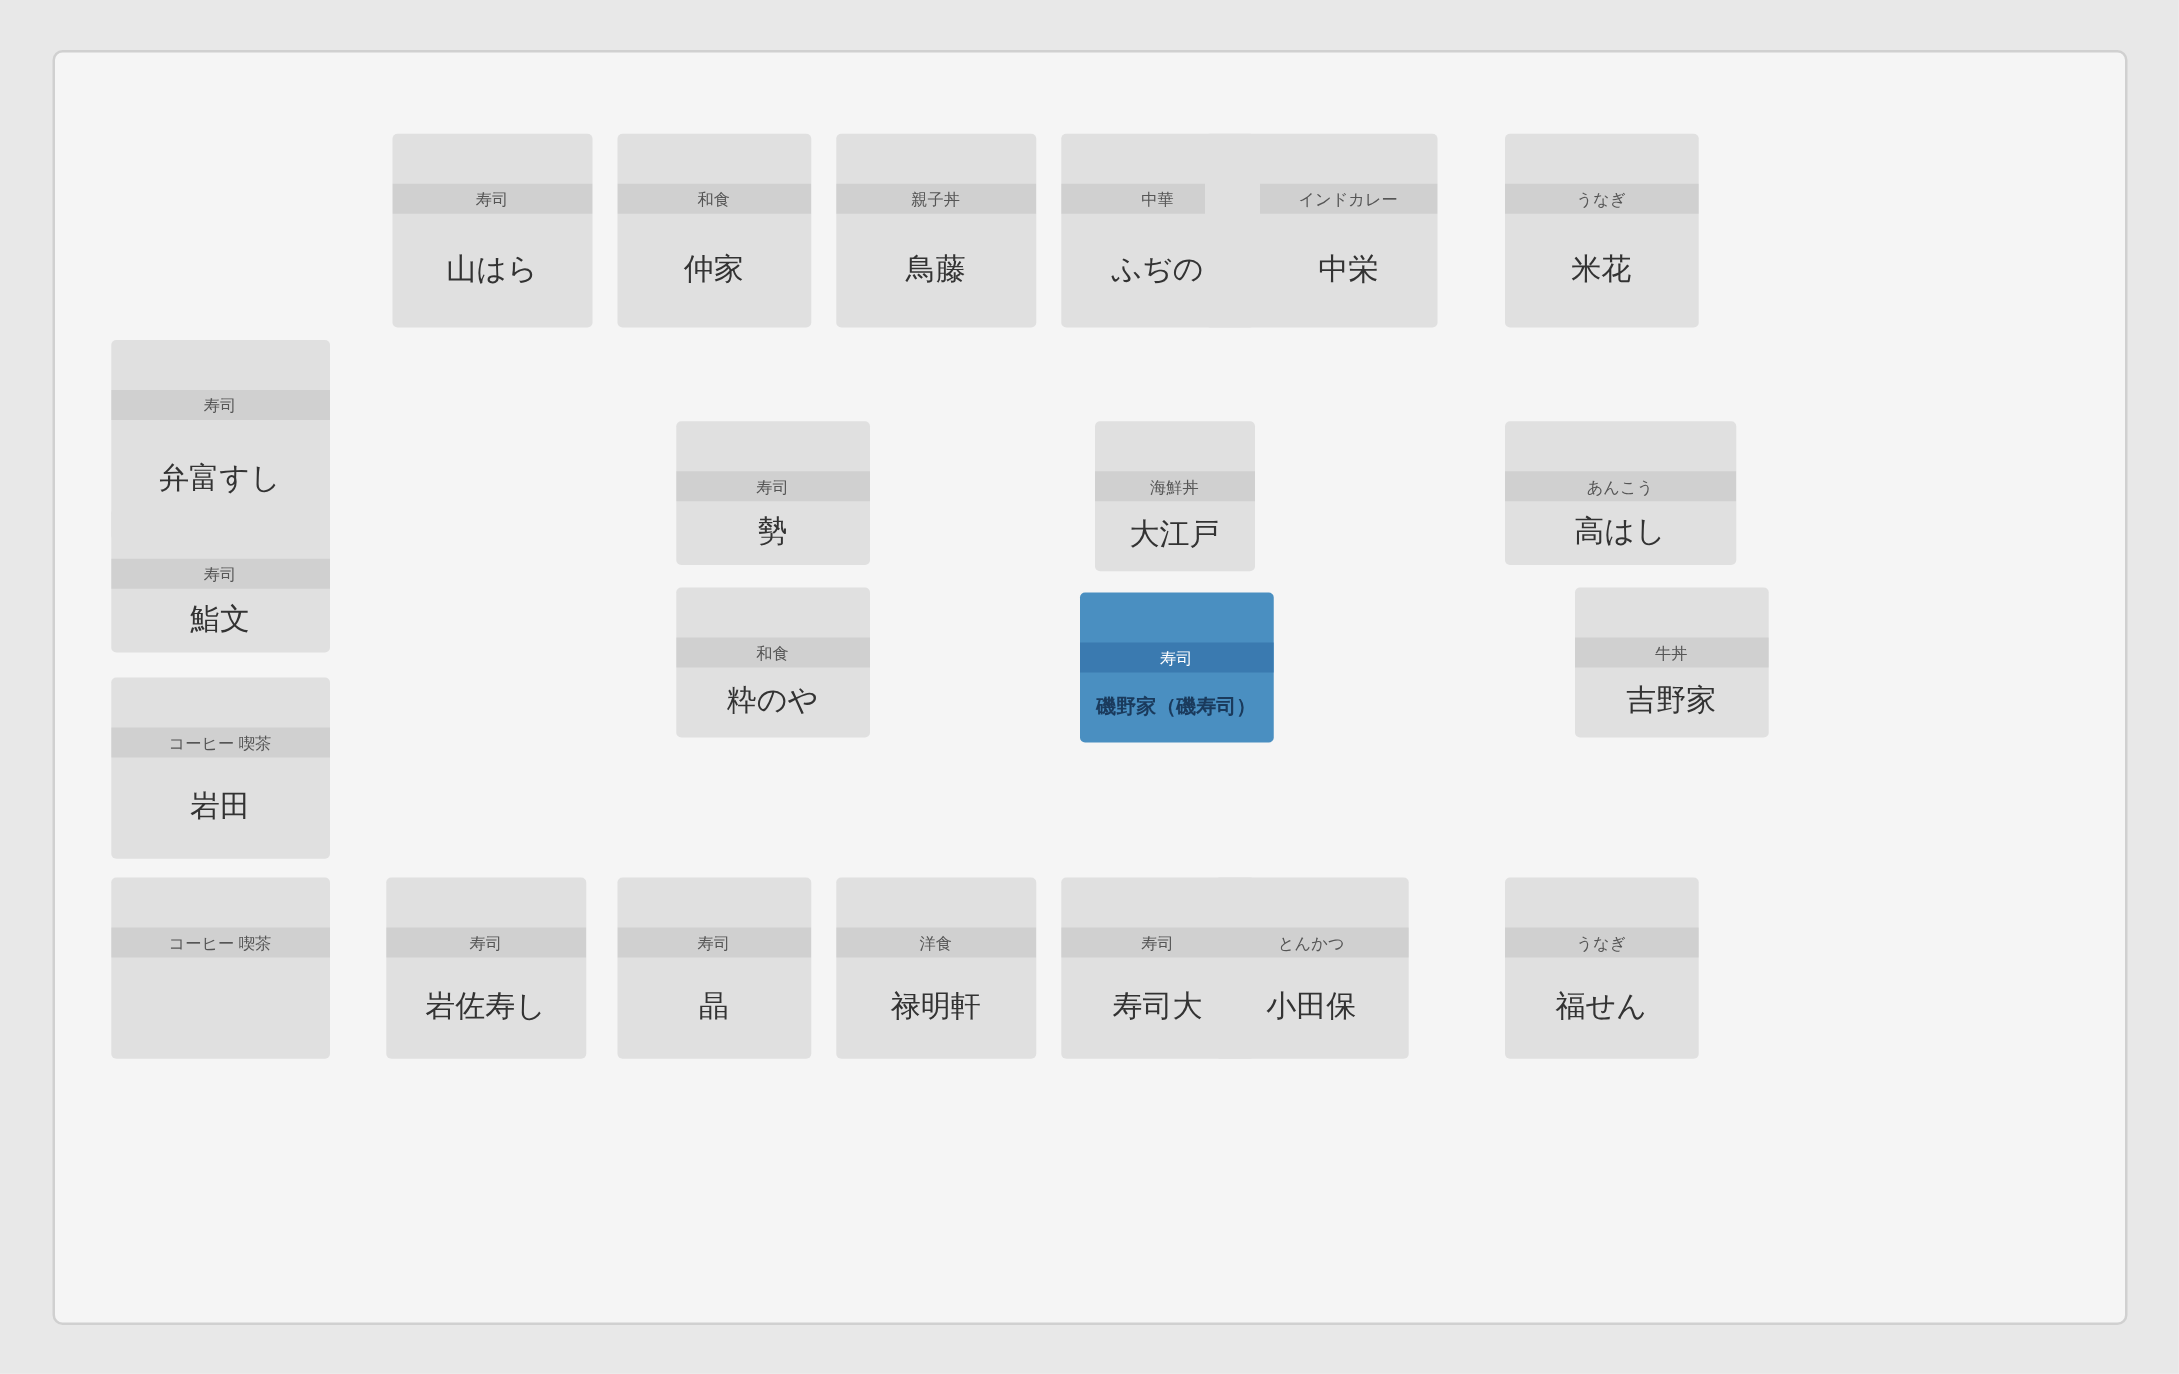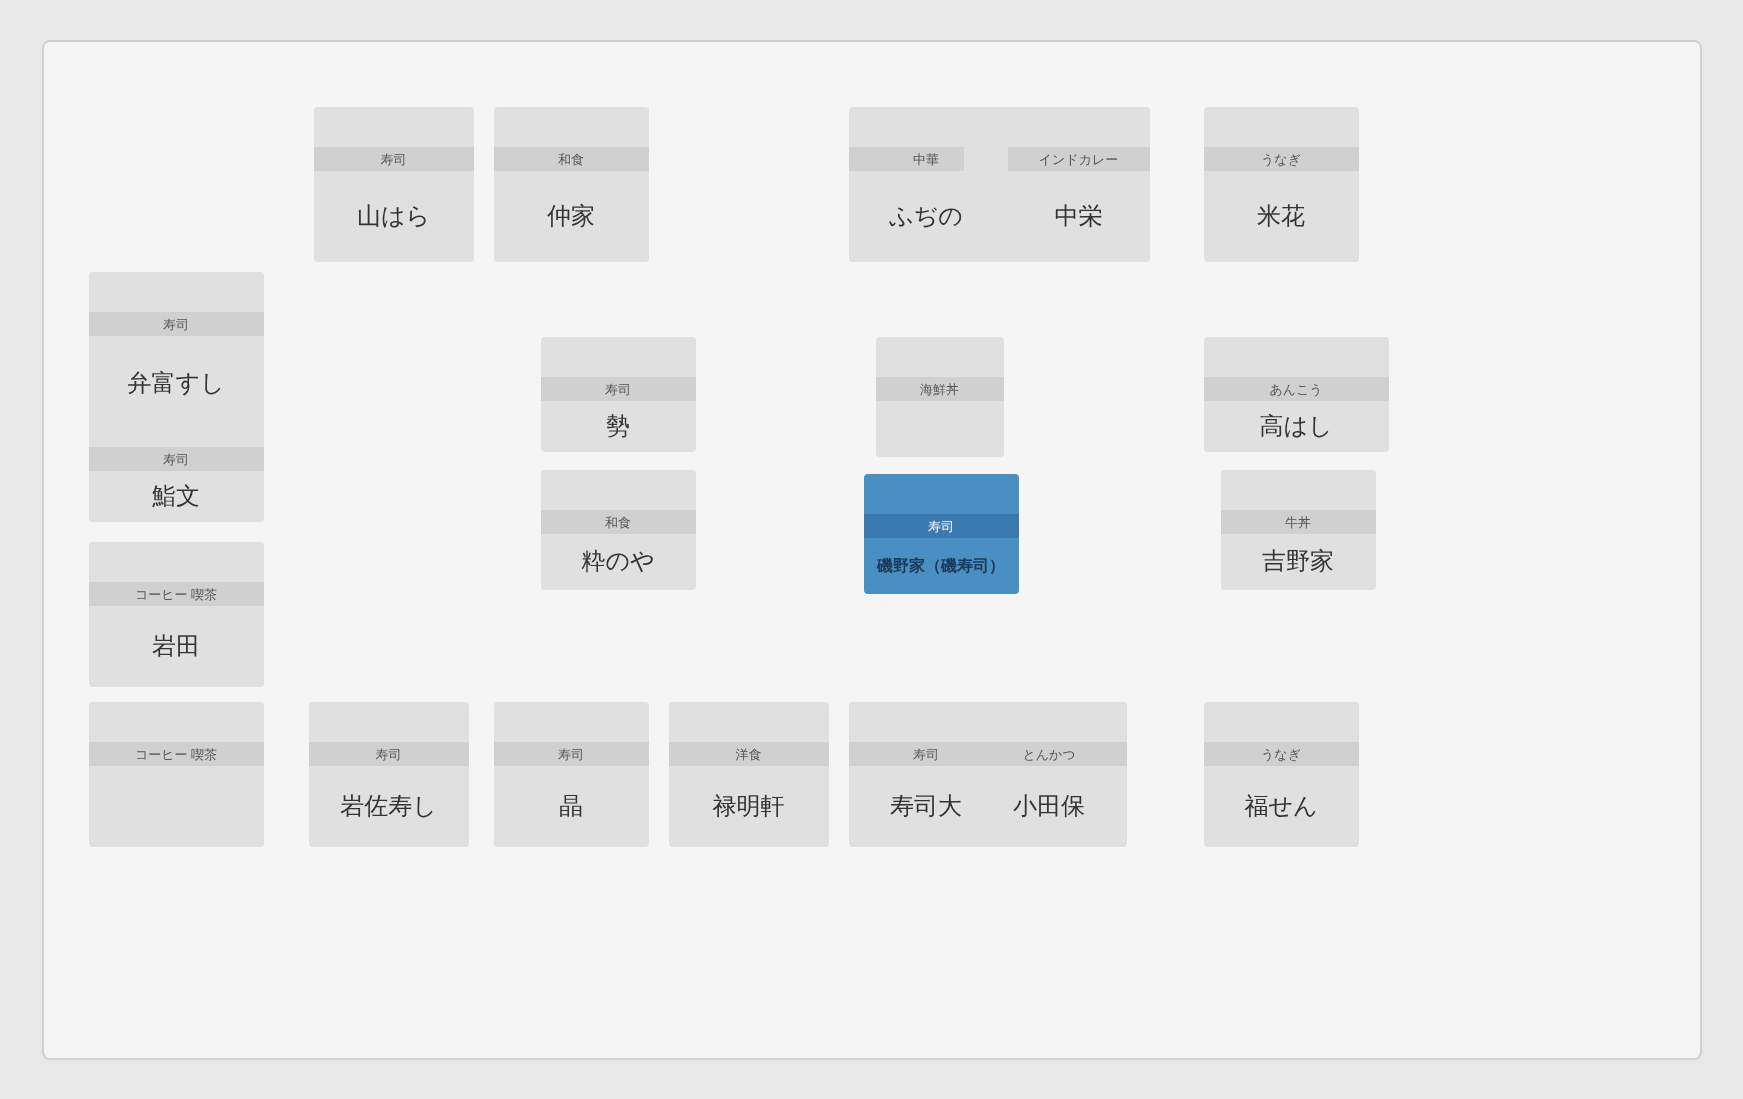--- a/index.html
+++ b/index.html
@@ -66,20 +66,24 @@
 
 <div class="map-container">
 <div class="restaurant-card" style="left: 270px; top: 65px; width: 160px; height: 155px;">
       <div class="card-category">寿司</div>
       <div class="card-name">山はら</div>
     </div>
     <div class="restaurant-card" style="left: 450px; top: 65px; width: 155px; height: 155px;">
       <div class="card-category">和食</div>
       <div class="card-name">仲家</div>
     </div>
+    <div class="restaurant-card" style="left: 625px; top: 65px; width: 160px; height: 155px;">
+      <div class="card-category">親子丼</div>
+      <div class="card-name">鳥藤</div>
+    </div>
     <div class="restaurant-card" style="left: 805px; top: 65px; width: 155px; height: 155px;">
       <div class="card-category">中華</div>
       <div class="card-name">ふぢの</div>
     </div>
     <div class="restaurant-card" style="left: 920px; top: 65px; width: 186px; height: 155px; padding-left: 44px;">
       <div class="card-category">インドカレー</div>
       <div class="card-name">中栄</div>
     </div>
     <div class="restaurant-card" style="left: 1160px; top: 65px; width: 155px; height: 155px;">
       <div class="card-category">うなぎ</div>
@@ -96,30 +100,31 @@
     <div class="restaurant-card" style="left: 1160px; top: 295px; width: 185px; height: 115px;">
       <div class="card-category">あんこう</div>
       <div class="card-name">高はし</div>
     </div>
     <div class="restaurant-card" style="left: 45px; top: 365px; width: 175px; height: 115px;">
       <div class="card-category">寿司</div>
       <div class="card-name">鮨文</div>
     </div>
     <div class="restaurant-card" style="left: 832px; top: 295px; width: 128px; height: 120px;">
       <div class="card-category">海鮮丼</div>
+      <div class="card-name">大江戸</div>
     </div>
     <div class="restaurant-card" style="left: 497px; top: 428px; width: 155px; height: 120px;">
       <div class="card-category">和食</div>
       <div class="card-name">粋のや</div>
     </div>
     <div class="restaurant-card highlighted" style="left: 820px; top: 432px; width: 155px; height: 120px;">
       <div class="card-category highlighted">寿司</div>
       <div class="card-name highlighted">磯野家（磯寿司）</div>
     </div>
-    <div class="restaurant-card" style="left: 1177px; top: 428px; width: 155px; height: 120px;">
+    <div class="restaurant-card" style="left: 1216px; top: 428px; width: 155px; height: 120px;">
       <div class="card-category">牛丼</div>
       <div class="card-name">吉野家</div>
     </div>
     <div class="restaurant-card" style="left: 45px; top: 500px; width: 175px; height: 145px;">
       <div class="card-category">コーヒー 喫茶</div>
       <div class="card-name">岩田</div>
     </div>
     <div class="restaurant-card" style="left: 45px; top: 660px; width: 175px; height: 145px;">
       <div class="card-category">コーヒー 喫茶</div>
     </div>

